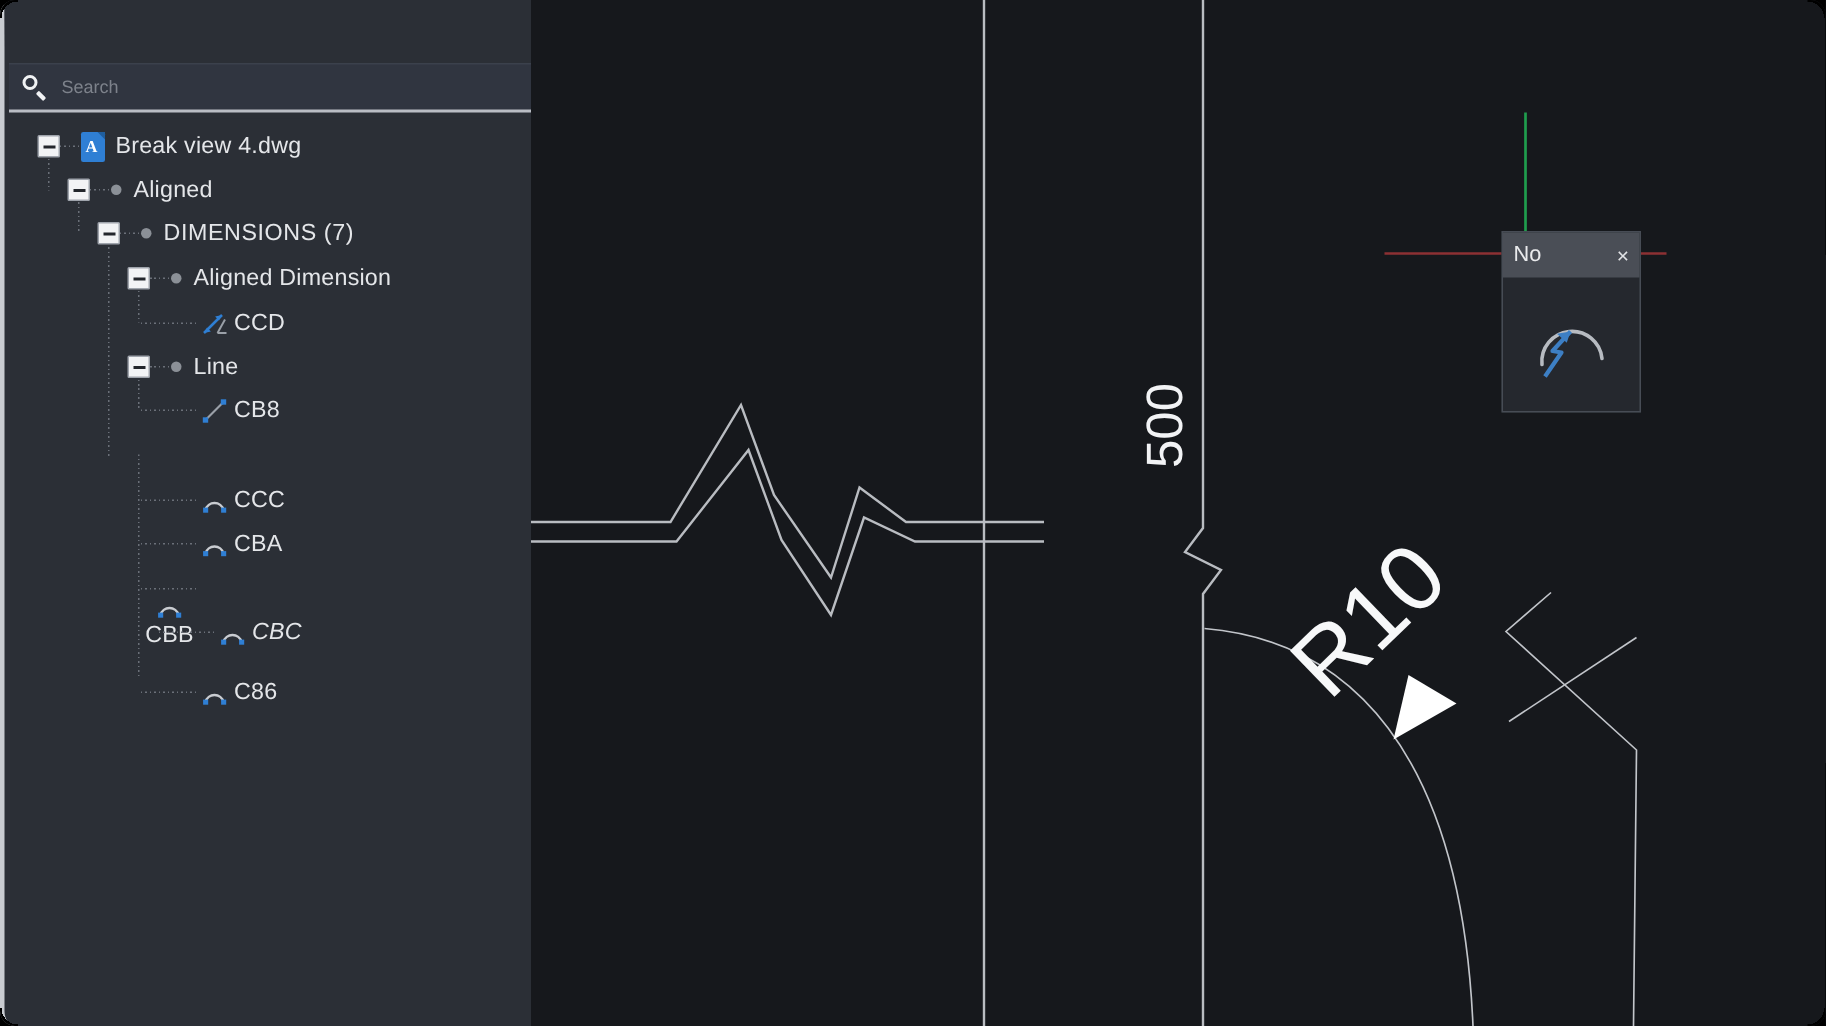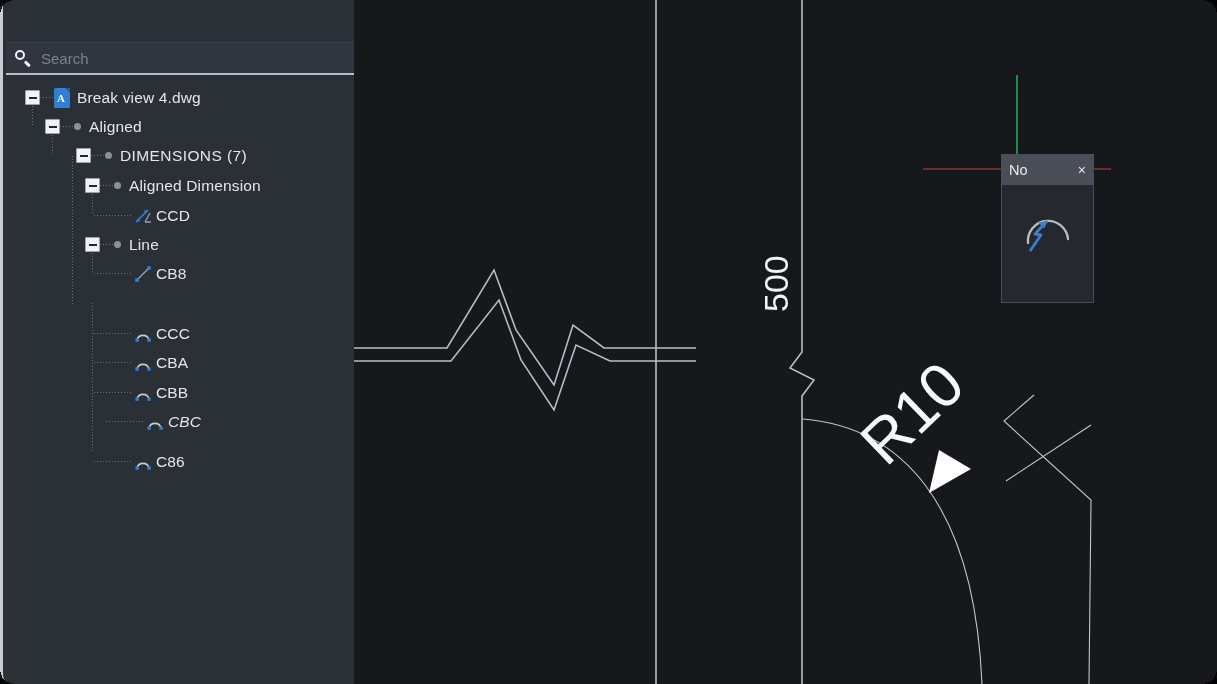--- a/index.html
+++ b/index.html
@@ -49,21 +49,21 @@
     left: 3px; top: 42px;
     width: 351px; height: 33px;
     background: #303540;
     border-top: 1px solid #3b414c;
     border-bottom: 2px solid #b9bdc4;
     box-sizing: border-box;
     display: flex; align-items: center;
   }
   #search-input {
     background: transparent; border: none; outline: none;
-    color: #e6e8eb; font-size: 15px;
+    color: #e6e8eb; font-size: 12px;
     font-family: "Liberation Sans", sans-serif;
     margin-left: 8px; width: 290px; height: 24px;
   }
   #search-input::placeholder { color: #7d828b; }
   .mag {
     margin-left: 9px; width: 16px; height: 16px; position: relative; flex: none;
   }
   .mag .circ {
     position:absolute; left:0; top:0; width:10px; height:10px;
     border:2.4px solid #f0f2f4; border-radius:50%; box-sizing:border-box;
@@ -144,21 +144,21 @@
     width: 863px; height: 684px;
     background: #16181c;
     overflow: hidden;
   }
   #canvas svg { display:block; }
 
   
   #break-panel {
     position: absolute;
     left: 1001px; top: 154px;
-    width: 93px; height: 149px;
+    width: 93px; height: 121px;
     background: #25282e;
     border: 1px solid #474c55;
     box-sizing: border-box;
   }
   #break-panel .bp-title {
     height: 30px; width: 100%;
     background: #4a4e56;
     display: flex; align-items: center; justify-content: space-between;
     box-sizing: border-box; padding: 0 6px 0 7px;
   }
@@ -212,21 +212,21 @@
       </div>
 
       <div class="tnode" style="left:39px; top:33px;">
         <span class="exp"></span>
         <span class="hconn sp" style="width:14px;"></span>
         <span class="dot"></span>
         <span class="sp" style="width:8px;"></span>
         <span class="tlabel">Aligned</span>
       </div>
 
-      <div class="tnode" style="left:59px; top:62px;margin-left:11px;">
+      <div class="tnode" style="left:59px; top:62px;">
         <span class="exp"></span>
         <span class="hconn sp" style="width:14px;"></span>
         <span class="dot"></span>
         <span class="sp" style="width:8px;"></span>
         <span class="tlabel caps">DIMENSIONS (7)</span>
       </div>
 
       <div class="tnode" style="left:79px; top:92px;">
         <span class="exp"></span>
         <span class="hconn sp" style="width:14px;"></span>
@@ -291,21 +291,21 @@
           <svg width="22" height="22" viewBox="0 0 22 22">
             <path d="M5 17 A6.2 6.2 0 0 1 17 17" fill="none" stroke="#c9ccd1" stroke-width="1.6"></path>
             <rect x="3.4" y="15.4" width="3.4" height="3.4" fill="#2f7fd4"></rect>
             <rect x="15.4" y="15.4" width="3.4" height="3.4" fill="#2f7fd4"></rect>
           </svg>
         </span>
         <span class="sp" style="width:2px;"></span>
         <span class="tlabel">CBA</span>
       </div>
 
-      <div class="tnode" style="left:88px; top:299px;">
+      <div class="tnode" style="left:88px; top:313px;flex-direction:column;">
         <span class="hconn sp" style="width:38px;"></span>
         <span class="ent-ic">
           <svg width="22" height="22" viewBox="0 0 22 22">
             <path d="M5 17 A6.2 6.2 0 0 1 17 17" fill="none" stroke="#c9ccd1" stroke-width="1.6"></path>
             <rect x="3.4" y="15.4" width="3.4" height="3.4" fill="#2f7fd4"></rect>
             <rect x="15.4" y="15.4" width="3.4" height="3.4" fill="#2f7fd4"></rect>
           </svg>
         </span>
         <span class="sp" style="width:2px;"></span>
         <span class="tlabel">CBB</span>

